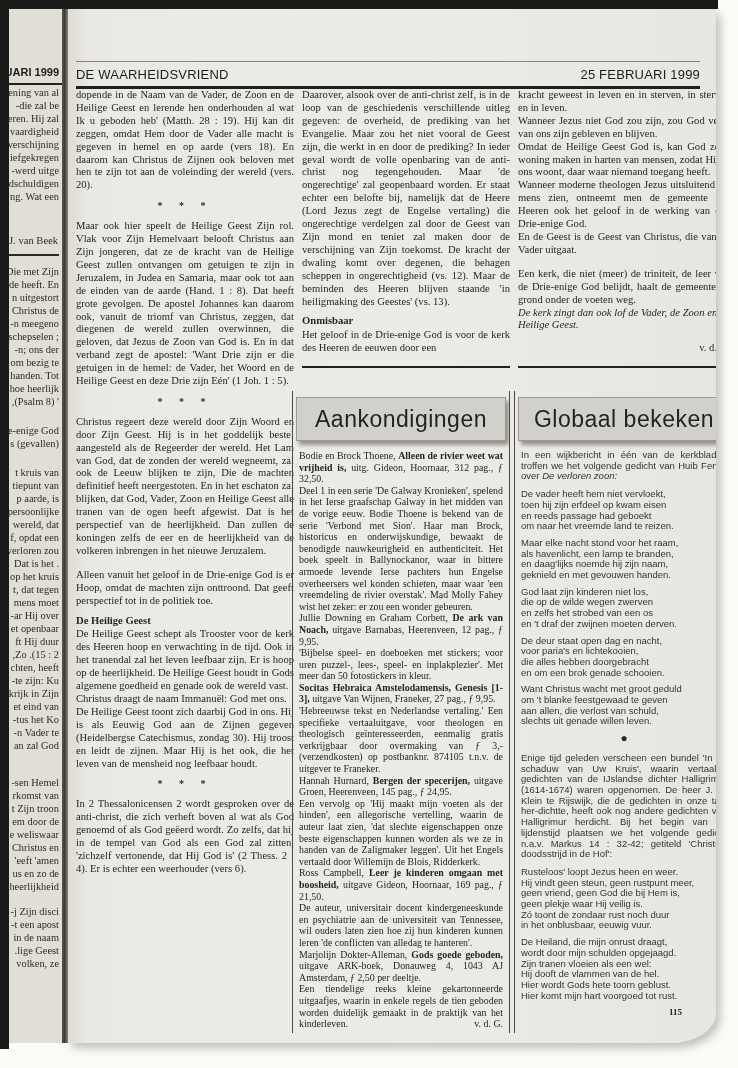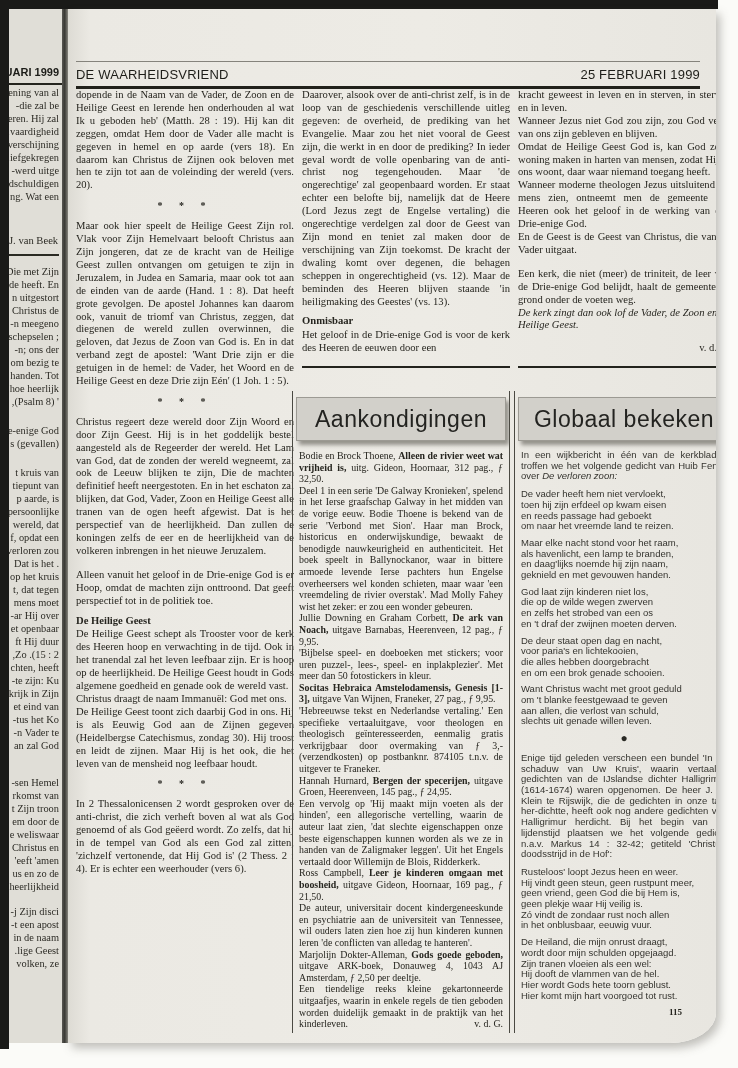--- a/index.html
+++ b/index.html
@@ -255,21 +255,21 @@
           </div>
         </div>
       <div class="bullet">●</div>
       <div class="glob-middle">Enige tijd geleden verscheen een bundel 'In de schaduw van Uw Kruis', waarin vertaalde gedichten van de IJslandse dichter Halligrimur (1614-1674) waren opgenomen. De heer J. H. Klein te Rijswijk, die de gedichten in onze taal her-dichtte, heeft ook nog andere gedichten van Halligrimur herdicht. Bij het begin van de lijdenstijd plaatsen we het volgende gedicht n.a.v. Markus 14 : 32-42; getiteld 'Christus' doodsstrijd in de Hof':</div>
       <div class="poem">
           <div class="stanza">
             <div class="poem-line">Rusteloos' loopt Jezus heen en weer.</div>
             <div class="poem-line">Hij vindt geen steun, geen rustpunt meer,</div>
             <div class="poem-line">geen vriend, geen God die bij Hem is,</div>
             <div class="poem-line">geen plekje waar Hij veilig is.</div>
-            <div class="poem-line">Zó vindt de zondaar rust noch allen</div>
+            <div class="poem-line">Zó toont de zondaar rust noch duur</div>
             <div class="poem-line">in het onblusbaar, eeuwig vuur.</div>
           </div>
           <div class="stanza">
             <div class="poem-line">De Heiland, die mijn onrust draagt,</div>
             <div class="poem-line">wordt door mijn schulden opgejaagd.</div>
             <div class="poem-line">Zijn tranen vloeien als een wel:</div>
             <div class="poem-line">Hij dooft de vlammen van de hel.</div>
             <div class="poem-line">Hier wordt Gods hete toorn geblust.</div>
             <div class="poem-line">Hier komt mijn hart voorgoed tot rust.</div>
           </div>

